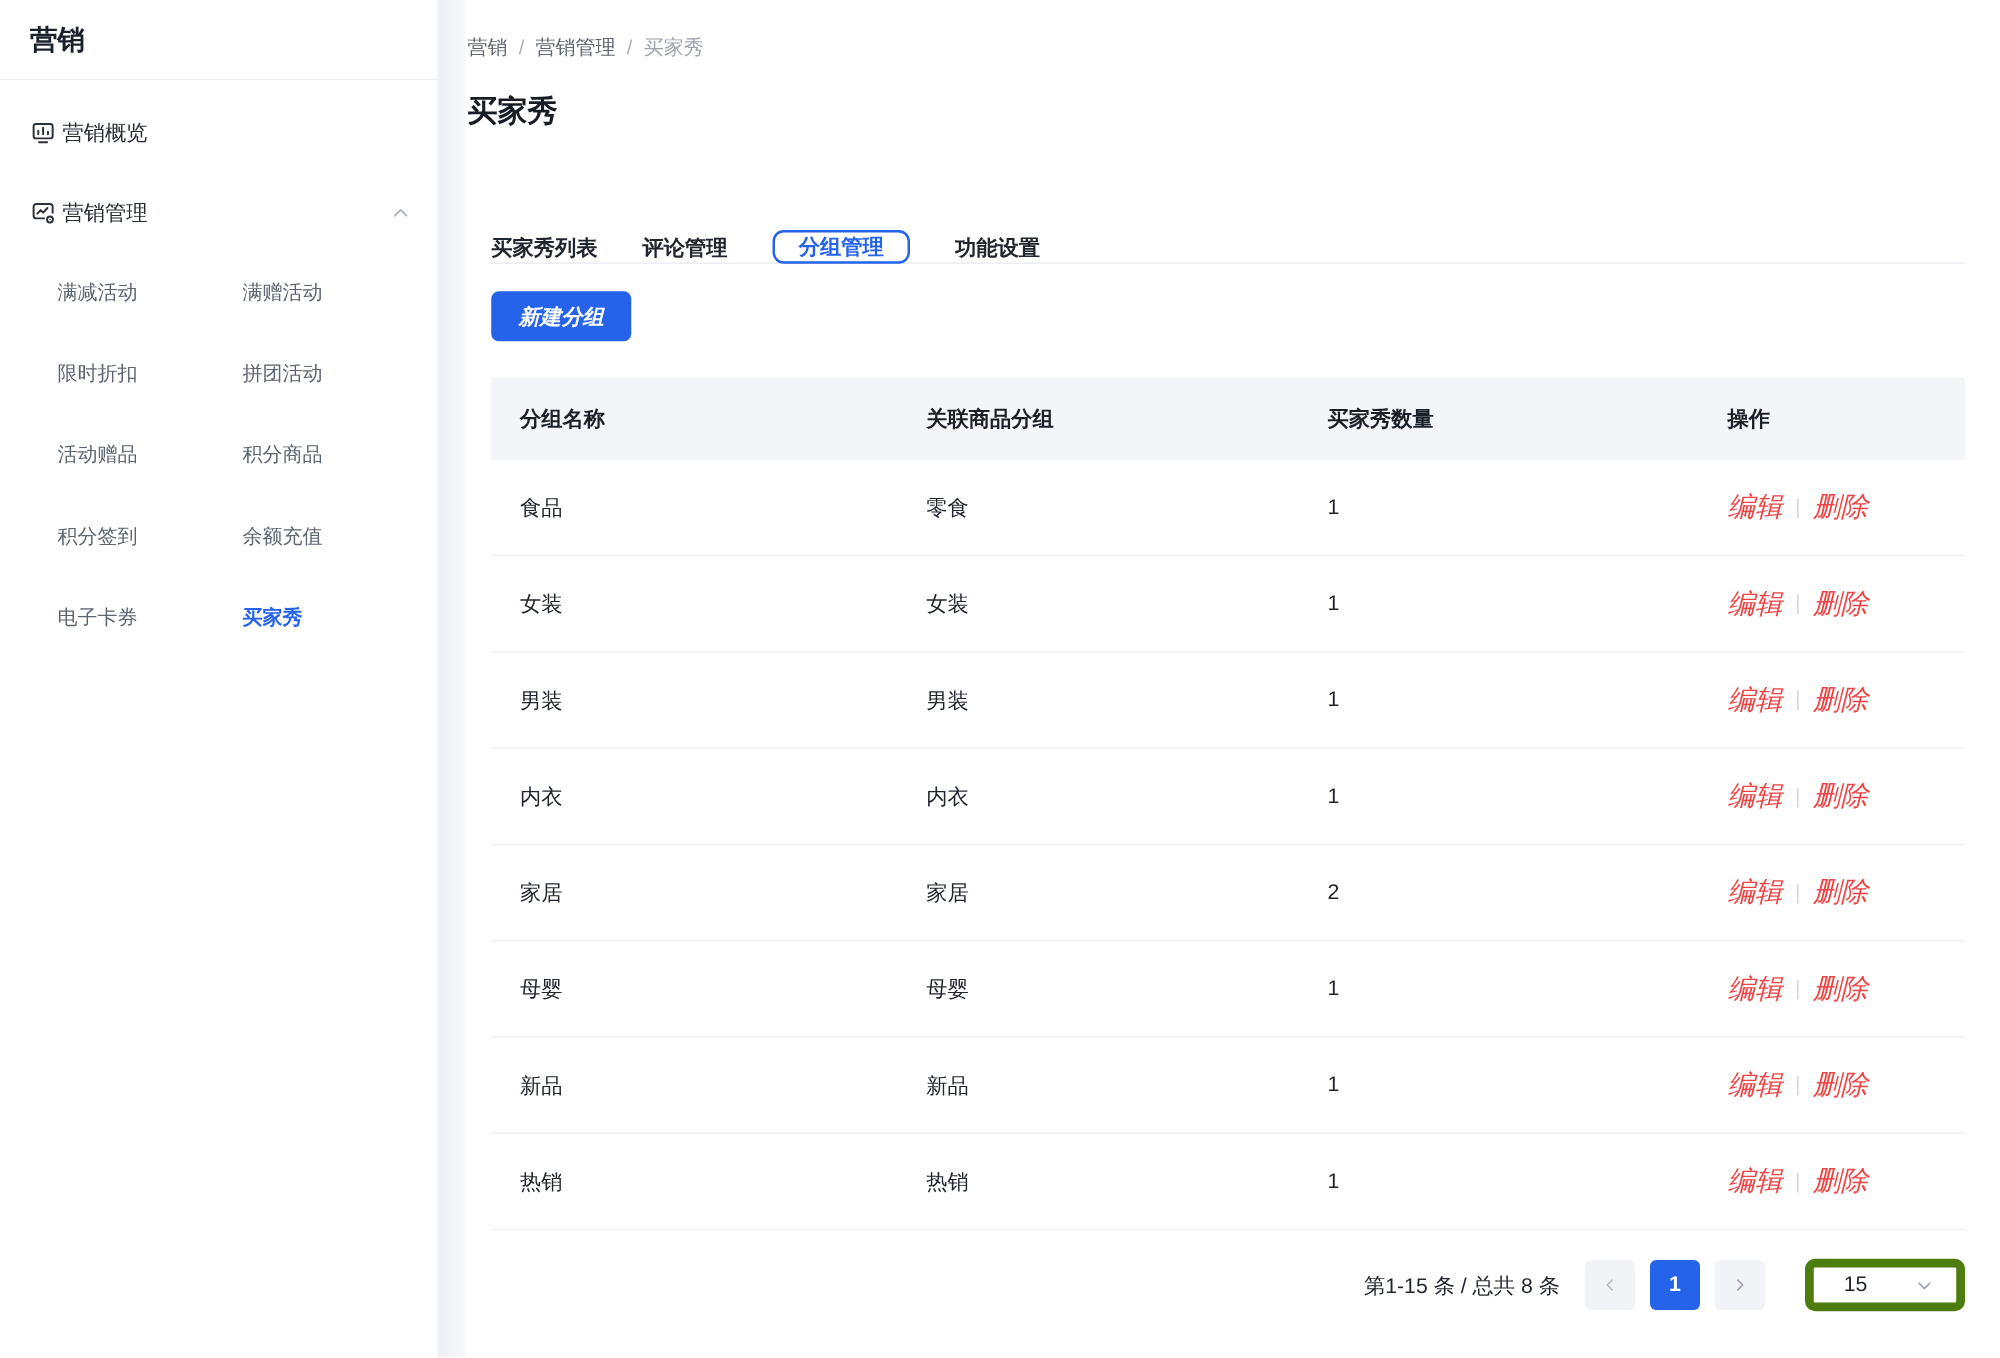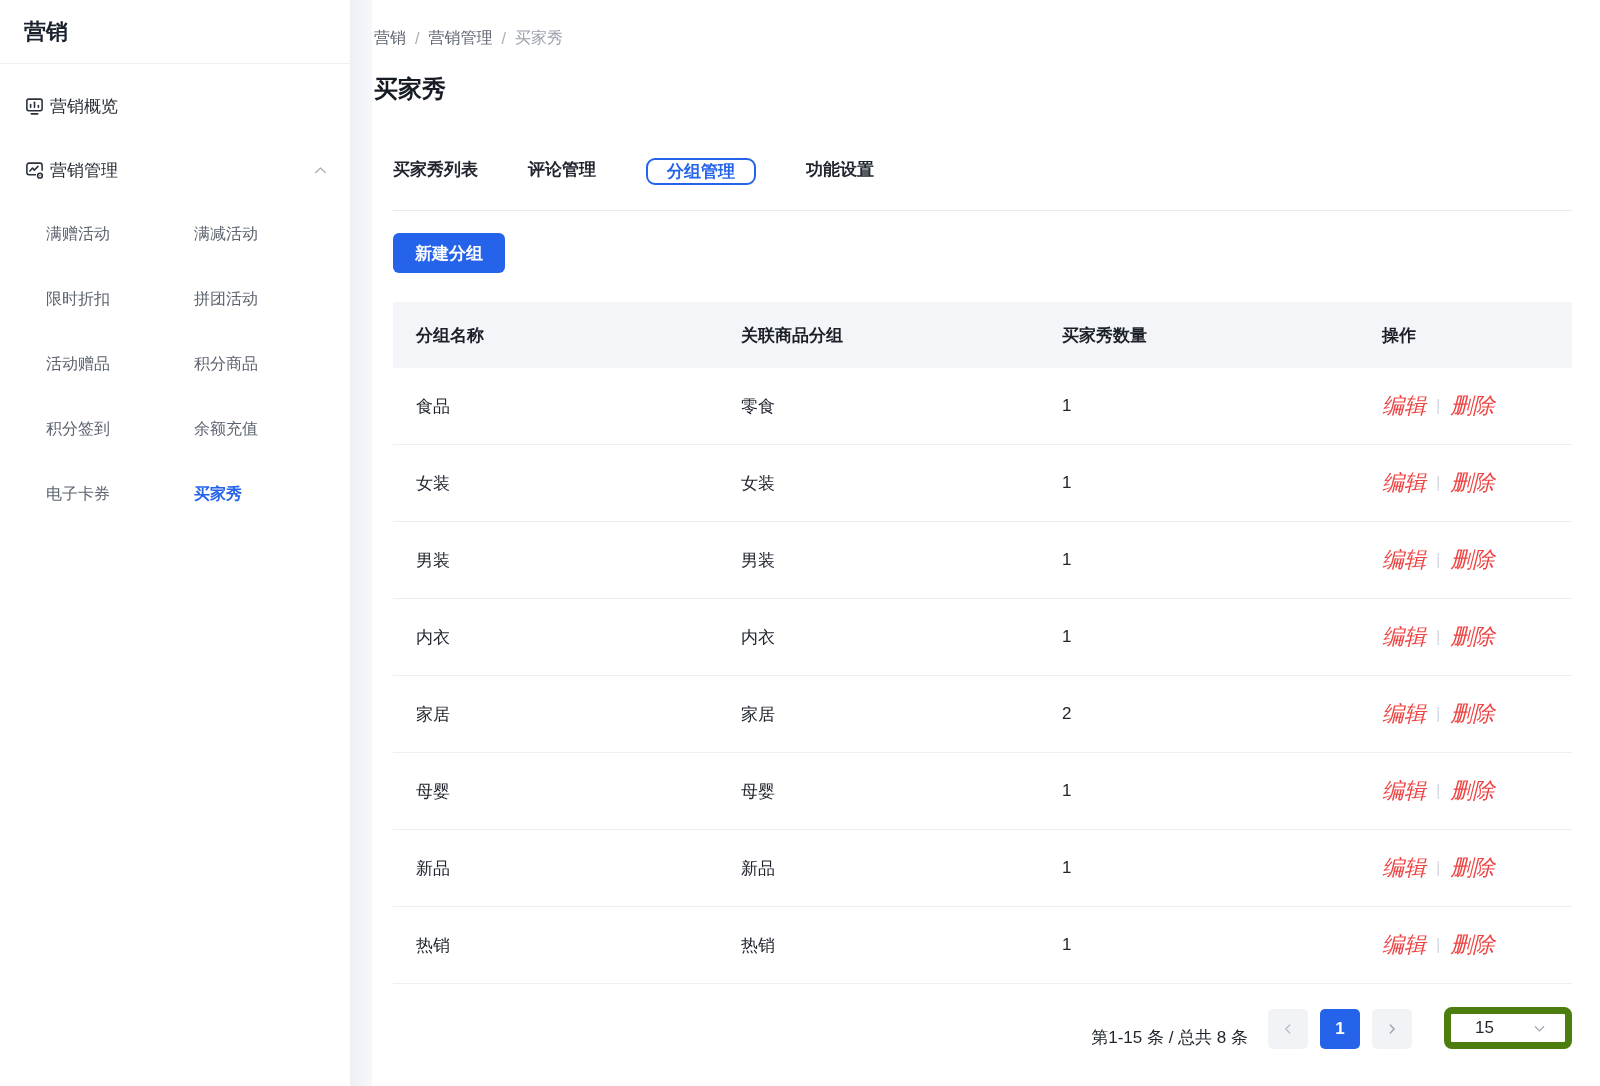--- a/index.html
+++ b/index.html
@@ -38,46 +38,47 @@
   .main { flex:1; padding:0 28px 0 2px; display:flex; flex-direction:column; }
   .breadcrumb { margin-top:28px; display:flex; align-items:center; gap:9px; font-size:16px; }
   .crumb { color:#5f6670; cursor:pointer; }
   .crumb.current { color:#9ba2ad; cursor:default; }
   .crumb-sep { color:#a9b0ba; }
   .page-title { margin-top:24px; font-size:24px; font-weight:700; color:#161b24; }
 
   .card { margin-left:19px; margin-top:53px; display:flex; flex-direction:column; }
 
   
-  .tabs { display:flex; align-items:flex-start; gap:50px; height:53px; border-bottom:1px solid #e6e9ef; }
+  .tabs { display:flex; align-items:flex-end; gap:36px; height:53px; border-bottom:1px solid #e6e9ef; }
   .tab { display:flex; align-items:center; font-size:17px; font-weight:600; color:#20252e; cursor:pointer; }
   .tab.active {
     color:#2563EB; border:2px solid #2563EB; border-radius:9px;
     padding:0 19px; margin-bottom:-1px; background:#fff;
   }
 
   .btn-primary {
     align-self:flex-start; margin-top:22px; height:40px; padding:0 22px;
     background:#2563EB; color:#fff; font-size:17px; font-weight:600;
     border:none; border-radius:6px; cursor:pointer;
     font-family:"Liberation Sans", sans-serif;
+    font-style:italic;
   }
 
   
   .table { margin-top:29px; }
   .thead, .trow { display:grid; grid-template-columns:348px 321px 320px 1fr; align-items:center; }
   .thead { height:66px; background:#F4F5F8; font-size:17px; font-weight:700; color:#1a1f28; }
   .th:first-child, .td:first-child { padding-left:23px; }
   .trow { height:77px; border-bottom:1px solid #eceef4; font-size:17px; color:#20252e; }
   .td-actions { display:flex; align-items:center; gap:10px; }
   .link { color:#ef4444; font-size:22px; cursor:pointer; text-decoration:none;font-style:italic; }
   .action-sep { color:#d6dae2; }
 
   
-  .pagination { margin-top:23px; display:flex; align-items:flex-end; justify-content:flex-end; }
+  .pagination { margin-top:23px; display:flex; align-items:center; justify-content:flex-end; }
   .page-summary { font-size:17px; color:#1f242d; margin-right:8px; }
   .page-btn {
     width:40px; height:40px; border-radius:5px; margin-left:12px;
     display:flex; align-items:center; justify-content:center; cursor:pointer;
   }
   .page-btn.nav-btn { background:#f2f3f6; color:#b9bec7; }
   .page-btn.nav-btn.next { color:#9aa1ac; }
   .page-btn.current { background:#2563EB; color:#fff; font-weight:700; font-size:17px; }
   .page-size-select {
     margin-left:32px; width:128px; height:42px; background:#fff;
@@ -119,22 +120,22 @@
       </span>
       <span>营销管理</span>
       <span class="chevron-up">
         <svg width="15" height="15" viewBox="0 0 16 16">
             <path d="M3 10.2l5-5 5 5" fill="none" stroke="currentColor" stroke-width="1.5" stroke-linecap="round" stroke-linejoin="round"></path>
           </svg>
       </span>
     </div>
 
     <div class="subnav">
+      <div class="subnav-item">满减活动</div>
       <div class="subnav-item">满赠活动</div>
-      <div class="subnav-item">满减活动</div>
       <div class="subnav-item">限时折扣</div>
       <div class="subnav-item">拼团活动</div>
       <div class="subnav-item">活动赠品</div>
       <div class="subnav-item">积分商品</div>
       <div class="subnav-item">积分签到</div>
       <div class="subnav-item">余额充值</div>
       <div class="subnav-item">电子卡券</div>
       <div class="subnav-item active">买家秀</div>
     </div>
   </nav>

